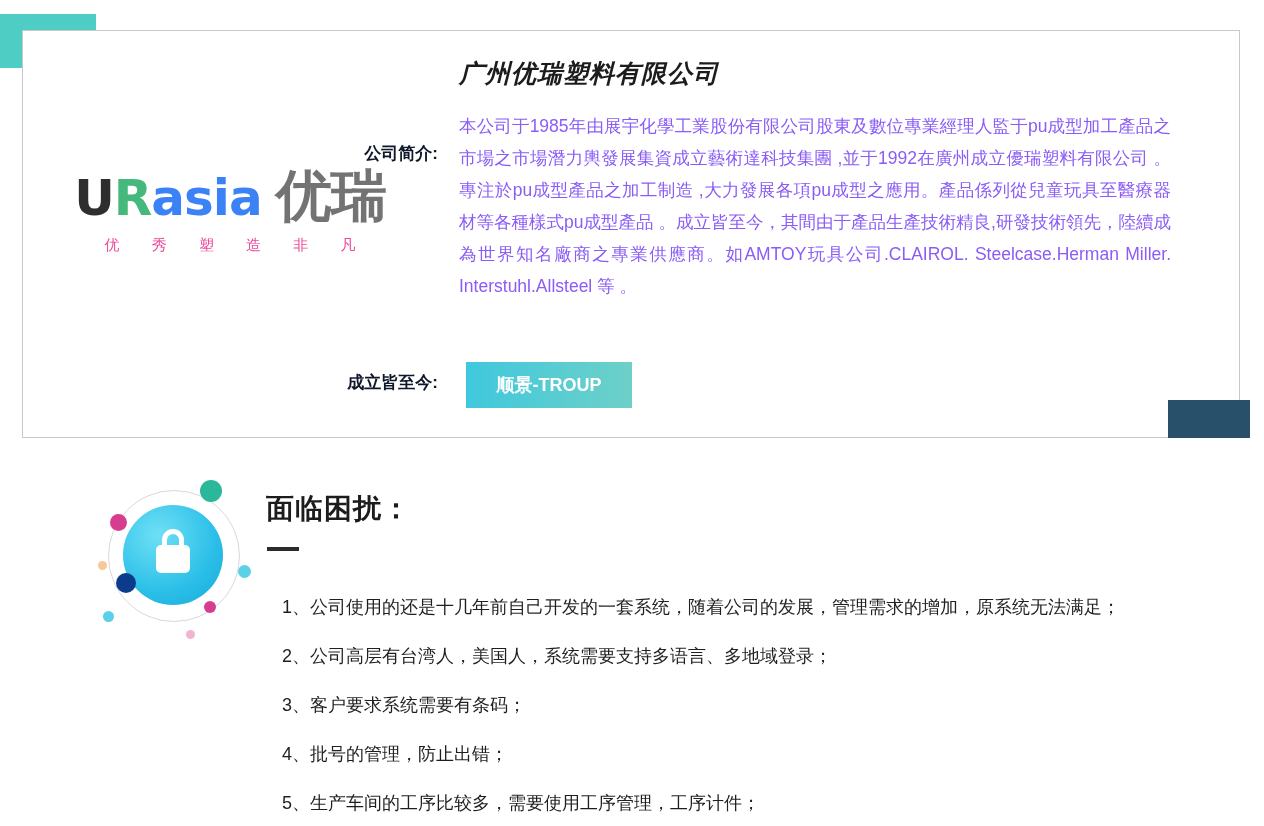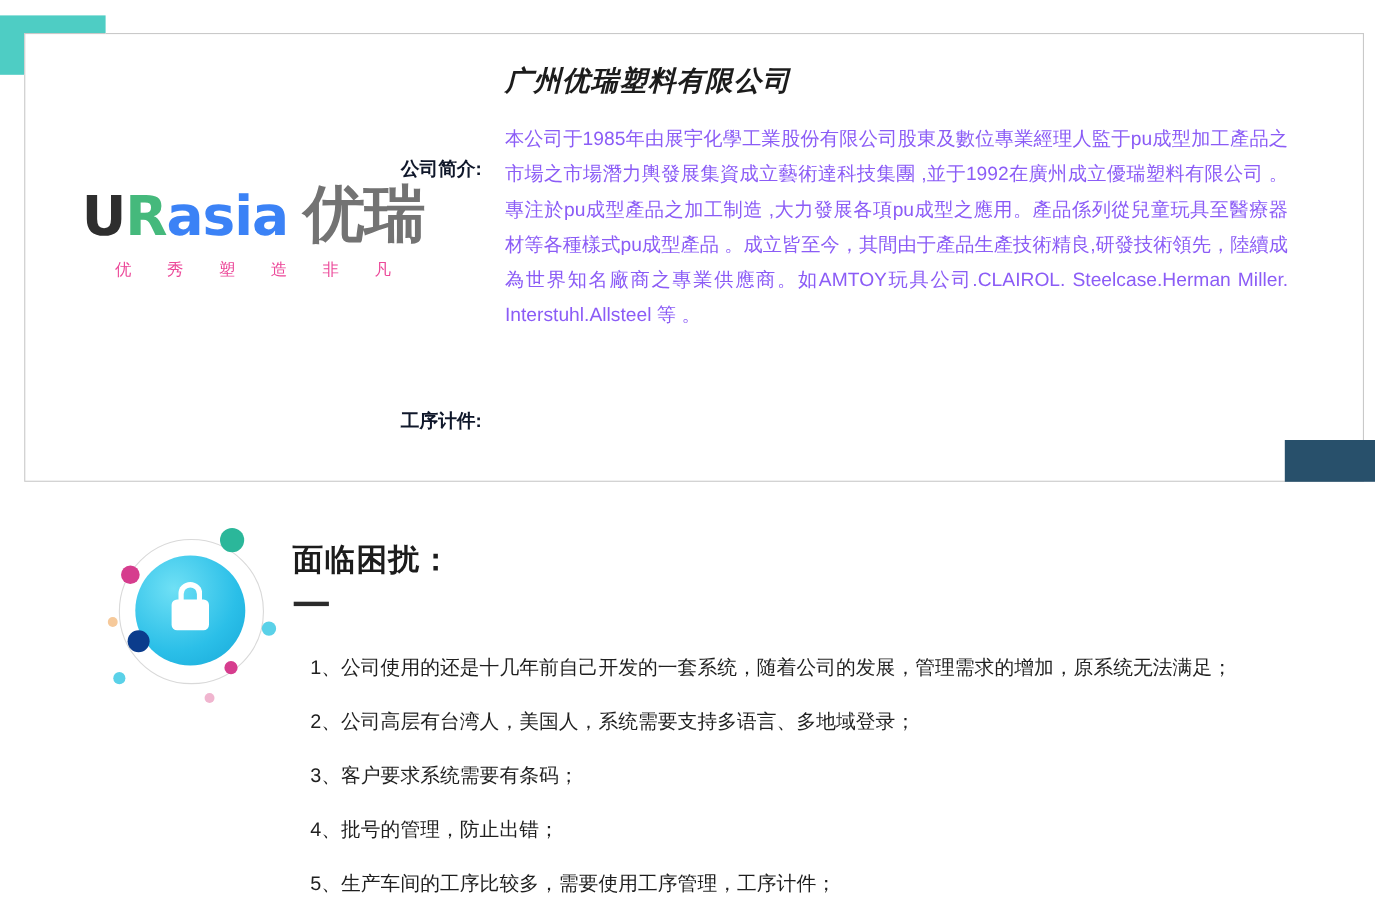--- a/index.html
+++ b/index.html
@@ -258,22 +258,23 @@
     </div>
     <div class="logo-sub">优 秀 塑 造 非 凡</div>
   </div>
 
   <div class="field-label label-intro">公司简介:</div>
 
   <div class="company-title">广州优瑞塑料有限公司</div>
 
   <div class="company-intro">本公司于1985年由展宇化學工業股份有限公司股東及數位專業經理人監于pu成型加工產品之市場之市場潛力輿發展集資成立藝術達科技集團 ,並于1992在廣州成立優瑞塑料有限公司 。專注於pu成型產品之加工制造 ,大力發展各項pu成型之應用。產品係列從兒童玩具至醫療器材等各種樣式pu成型產品 。成立皆至今，其間由于產品生產技術精良,研發技術領先，陸續成為世界知名廠商之專業供應商。如AMTOY玩具公司.CLAIROL. Steelcase.Herman Miller. Interstuhl.Allsteel 等 。</div>
 
-  <div class="field-label label-product">工序计件:</div>
-
+  <div class="field-label label-product">成立皆至今:</div>
+
+  <button class="product-btn">顺景-TROUP</button>
 </div>
 
 <div class="trouble-section">
 
   <div class="lock-graphic">
     <div class="lock-ring"></div>
     <div class="lock-circle">
       <div class="lock-body">
         <div class="lock-shackle"></div>
       </div>

